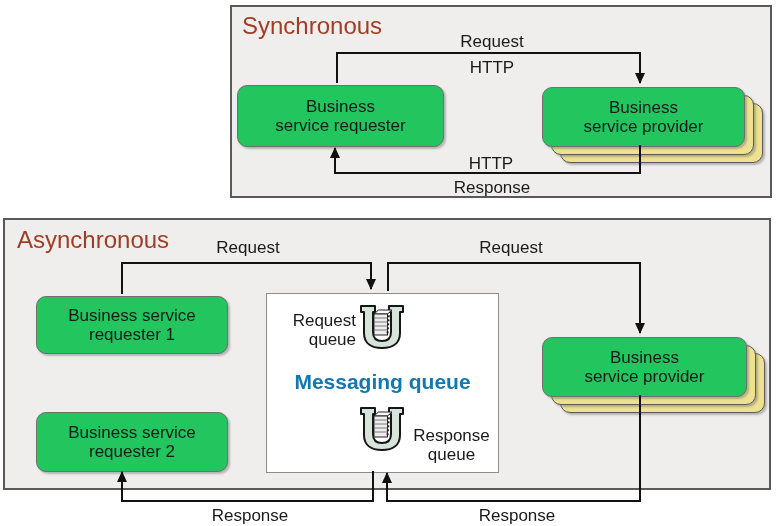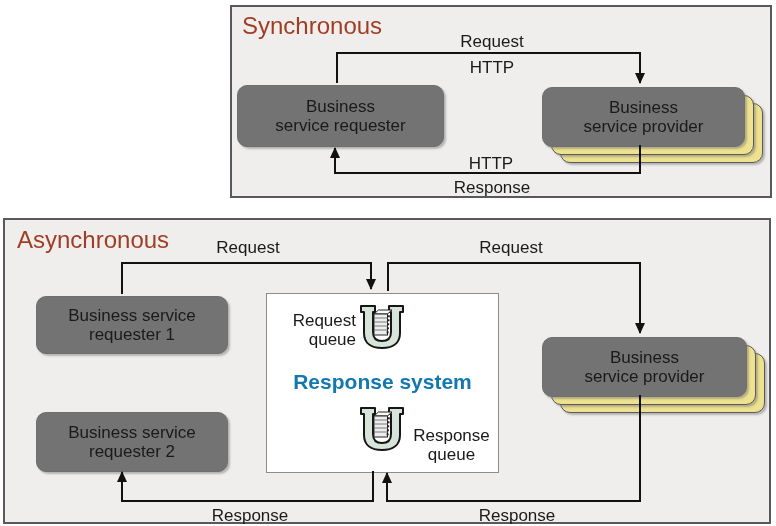--- a/index.html
+++ b/index.html
@@ -7,21 +7,21 @@
     position:relative;width:776px;height:526px;background:#ffffff;
     font-family:"Liberation Sans",sans-serif;color:#1a1a1a;overflow:hidden;
   }
   .panel{
     position:absolute;background:#efeeec;border:2px solid #59595b;box-sizing:border-box;
   }
   .panel-title{
     position:absolute;font-size:24px;color:#a03e25;white-space:nowrap;
   }
   .ybox{
-    position:absolute;background:#737373;border:1.5px solid #6f6f6f;border-radius:10px;
+    position:absolute;background:#22c55e;border:1.5px solid #6f6f6f;border-radius:10px;
     box-sizing:border-box;display:flex;align-items:center;justify-content:center;
     text-align:center;font-size:17px;line-height:19px;white-space:pre-line;
     box-shadow:2px 2px 2px rgba(110,110,110,0.45);
   }
   .stack-layer{
     position:absolute;background:#eee290;border:1.5px solid #5a5a5a;border-radius:10px;
     box-sizing:border-box;box-shadow:2px 2px 2px rgba(110,110,110,0.45);
   }
   .flow-label{
     position:absolute;font-size:17px;text-align:center;white-space:nowrap;
@@ -56,21 +56,21 @@
 service requester</div>
 
     <div style="position:absolute;left:310px;top:80px;width:222px;height:78px;">
       <div class="stack-layer" style="left:18px;top:16px;width:203px;height:60px;"></div>
       <div class="stack-layer" style="left:9px;top:8px;width:203px;height:60px;"></div>
       <div class="ybox" style="left:0;top:0;width:203px;height:60px;">Business
 service provider</div>
     </div>
   </div>
 
-  <div class="panel" style="left:3px;top:218px;width:768px;height:306px;">
+  <div class="panel" style="left:3px;top:218px;width:768px;height:272px;">
     <div class="panel-title" style="left:12px;top:6px;">Asynchronous</div>
 
     <div class="flow-label" style="left:183px;top:18px;width:120px;">Request</div>
     <div class="flow-label" style="left:446px;top:18px;width:120px;">Request</div>
     <div class="flow-label" style="left:185px;top:286px;width:120px;">Response</div>
     <div class="flow-label" style="left:452px;top:286px;width:120px;">Response</div>
 
     <div class="ybox" style="left:31px;top:76px;width:192px;height:58px;">Business service
 requester 1</div>
 
@@ -87,21 +87,21 @@
         <path d="M15,11 L19.5,7 L33,7 L28.5,11 Z" fill="#fbfbfb" stroke="#222" stroke-width="1"></path>
         <rect x="15" y="11" width="13.5" height="21" fill="#ededed" stroke="#222" stroke-width="1"></rect>
         <path d="M15,15 H28.5 M15,19 H28.5 M15,23 H28.5 M15,27 H28.5" stroke="#7a7a7a" stroke-width="1"></path>
         <rect x="28.8" y="12.3" width="2" height="2" fill="#222"></rect>
         <rect x="28.5" y="16.3" width="2" height="2" fill="#222"></rect>
         <rect x="28.2" y="20.3" width="2" height="2" fill="#222"></rect>
         <rect x="27.9" y="24.3" width="2" height="2" fill="#222"></rect>
         <rect x="27.6" y="28.3" width="2" height="2" fill="#222"></rect>
       </svg>
 
-      <div class="msg-title" style="top:76px;">Response system</div>
+      <div class="msg-title" style="top:76px;">Messaging queue</div>
 
       <svg class="queue-icon" style="left:92px;top:111px;" width="46" height="48" viewBox="0 0 46 48">
         <path d="M2,3 H16 V9 H14 V29 C14,35 17,38 23,38 C29,38 32,35 32,29 V9 H30 V3 H44 V9 H41 V30 C41,40 34,45 23,45 C12,45 5,40 5,30 V9 H2 Z" fill="#d6e4da" stroke="#161616" stroke-width="2" stroke-linejoin="round"></path>
         <path d="M15,11 L19.5,7 L33,7 L28.5,11 Z" fill="#fbfbfb" stroke="#222" stroke-width="1"></path>
         <rect x="15" y="11" width="13.5" height="21" fill="#ededed" stroke="#222" stroke-width="1"></rect>
         <path d="M15,15 H28.5 M15,19 H28.5 M15,23 H28.5 M15,27 H28.5" stroke="#7a7a7a" stroke-width="1"></path>
         <rect x="28.8" y="12.3" width="2" height="2" fill="#222"></rect>
         <rect x="28.5" y="16.3" width="2" height="2" fill="#222"></rect>
         <rect x="28.2" y="20.3" width="2" height="2" fill="#222"></rect>
         <rect x="27.9" y="24.3" width="2" height="2" fill="#222"></rect>

